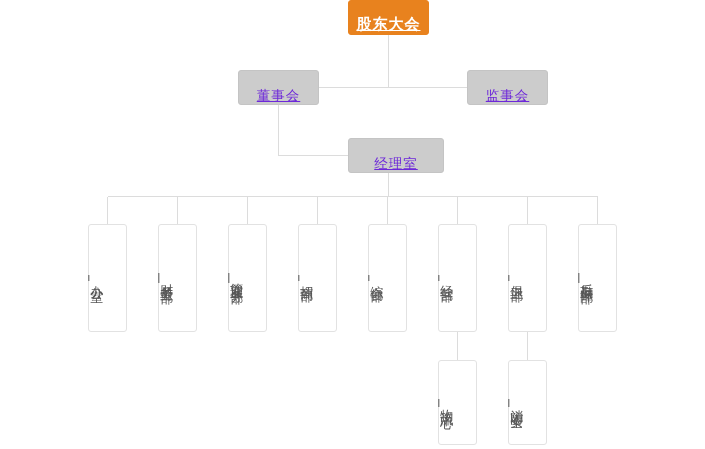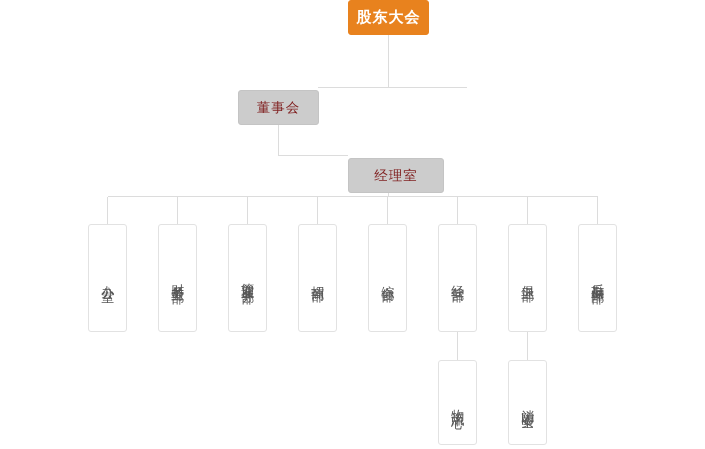--- a/index.html
+++ b/index.html
@@ -24,41 +24,41 @@
     left: 0;
     top: 0;
     width: 705px;
     height: 449px;
     pointer-events: none;
   }
   .node {
     position: absolute;
     box-sizing: border-box;
     display: flex;
-    align-items: center;
+    align-items: flex-end;
     justify-content: center;
     border-radius: 3px;
     text-align: center;
     line-height: 1.18;
+    text-decoration: underline;
   }
   .node-root {
     background: #e8821e;
     border: 1px solid #e8821e;
     color: #ffffff;
     font-size: 15px;
     font-weight: bold;
     letter-spacing: 1px;
   }
   .node-level2 {
     background: #cccccc;
     border: 1px solid #c4c4c4;
-    color: #7f1d1d;
+    color: #6d28d9;
     font-size: 13.5px;
     letter-spacing: 1px;
-    margin-top: 20px;
   }
   .node-dept, .node-sub {
     background: #ffffff;
     border: 1px solid #e2e2e2;
     color: #555555;
     font-size: 13px;
     writing-mode: vertical-rl;
     text-orientation: upright;
     letter-spacing: 2px;
   }
@@ -101,20 +101,23 @@
     </g>
   </svg>
 
   <div class="node node-root" style="left:348px; top:0px; width:81px; height:35px;">
     <span>股东大会</span>
   </div>
 
   <div class="node node-level2" style="left:238px; top:70px; width:81px; height:35px;">
     <span>董事会</span>
   </div>
+  <div class="node node-level2" style="left:467px; top:70px; width:81px; height:35px;">
+    <span>监事会</span>
+  </div>
 
   <div class="node node-level2" style="left:348px; top:138px; width:96px; height:35px;">
     <span>经理室</span>
   </div>
 
   <div class="node node-dept" style="left:88px; top:224px; width:39px; height:108px;">
     <span>办公室</span>
   </div>
   <div class="node node-dept" style="left:158px; top:224px; width:39px; height:108px;">
     <span>财务劳工部</span>

